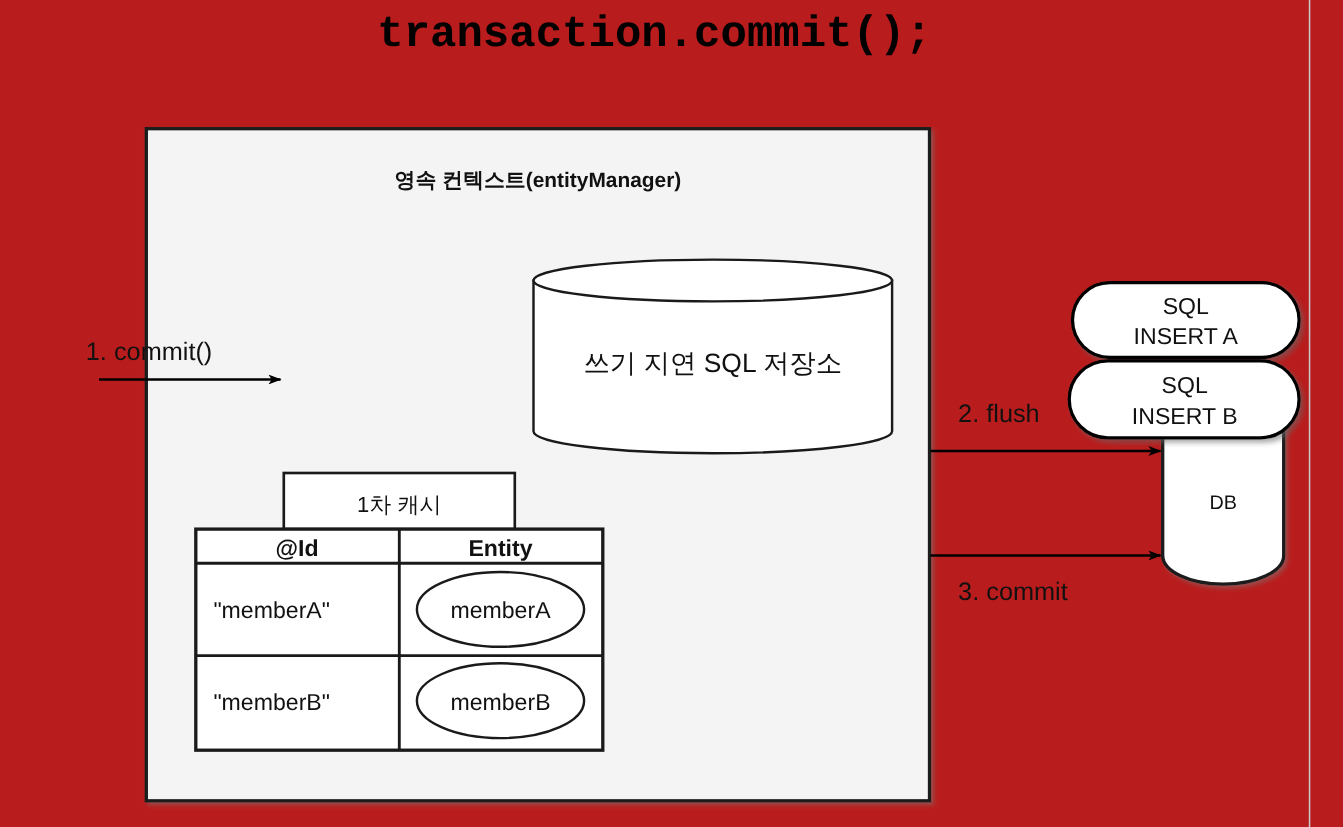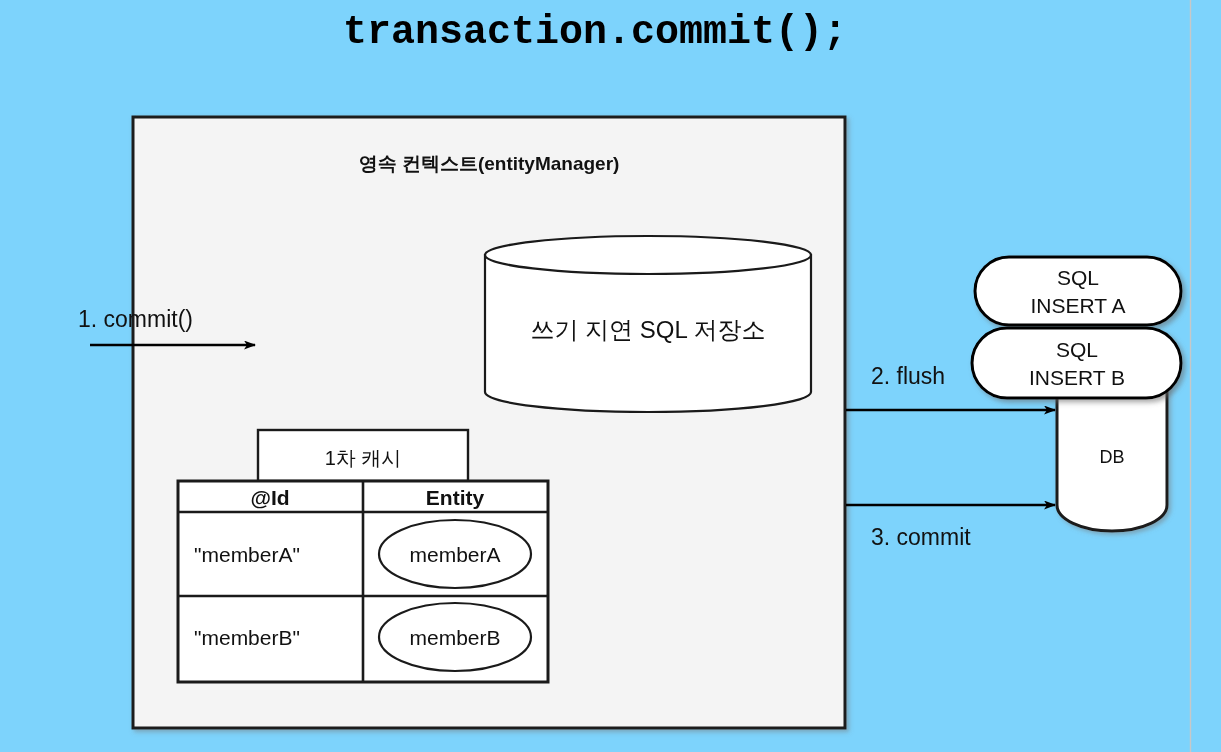--- a/index.html
+++ b/index.html
@@ -10,21 +10,21 @@
   body {
     width: 1221px;
     height: 752px;
     overflow: hidden;
     font-family: "Liberation Sans", sans-serif;
   }
   #page {
     position: relative;
     width: 1221px;
     height: 752px;
-    background: #7dd3fc;
+    background: #b91c1c;
   }
   #title {
     position: absolute;
     left: 0;
     top: 10px;
     width: 1190px;
     text-align: center;
     font-family: "Liberation Mono", monospace;
     font-weight: bold;
     font-size: 40px;

